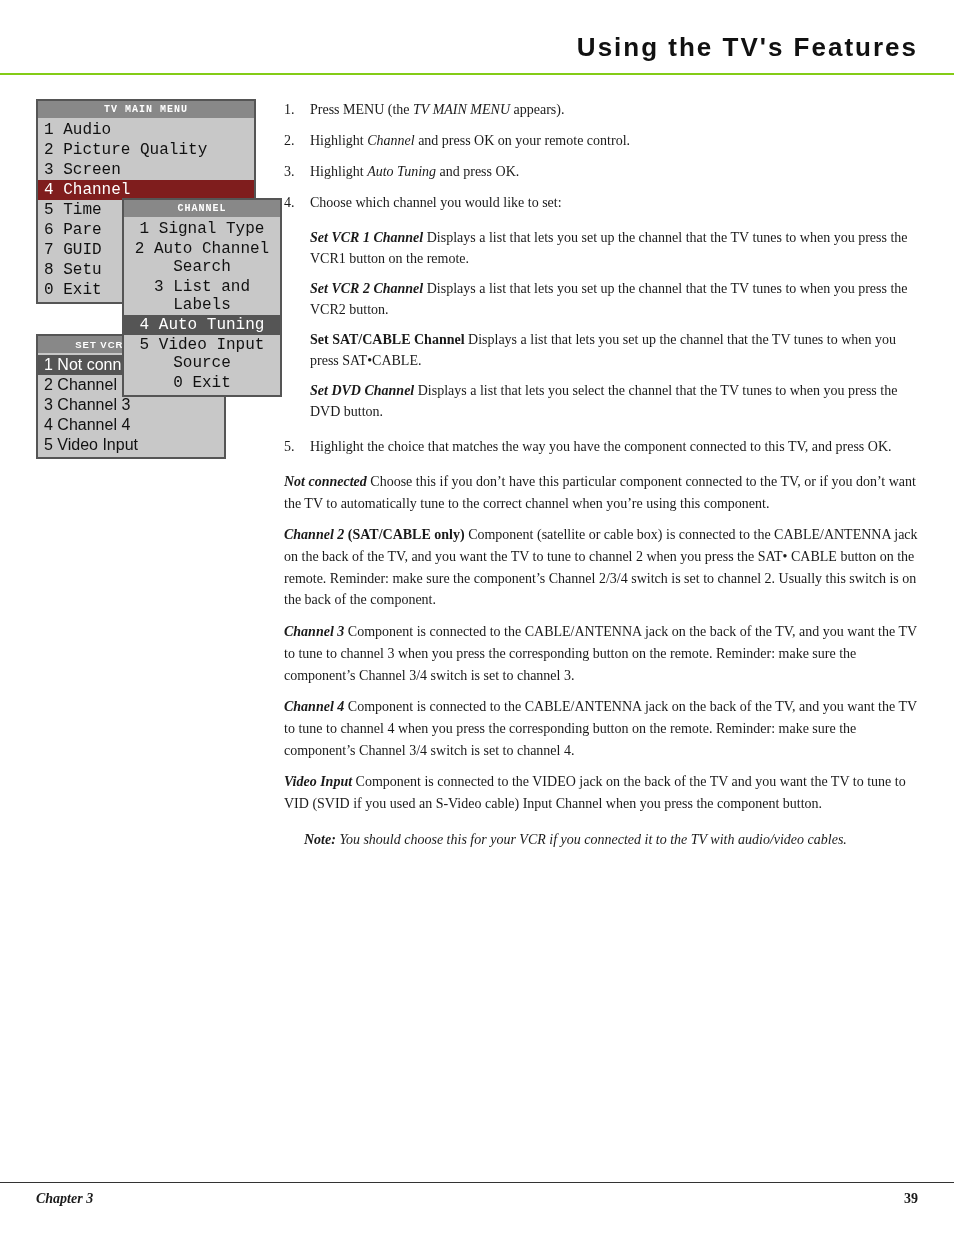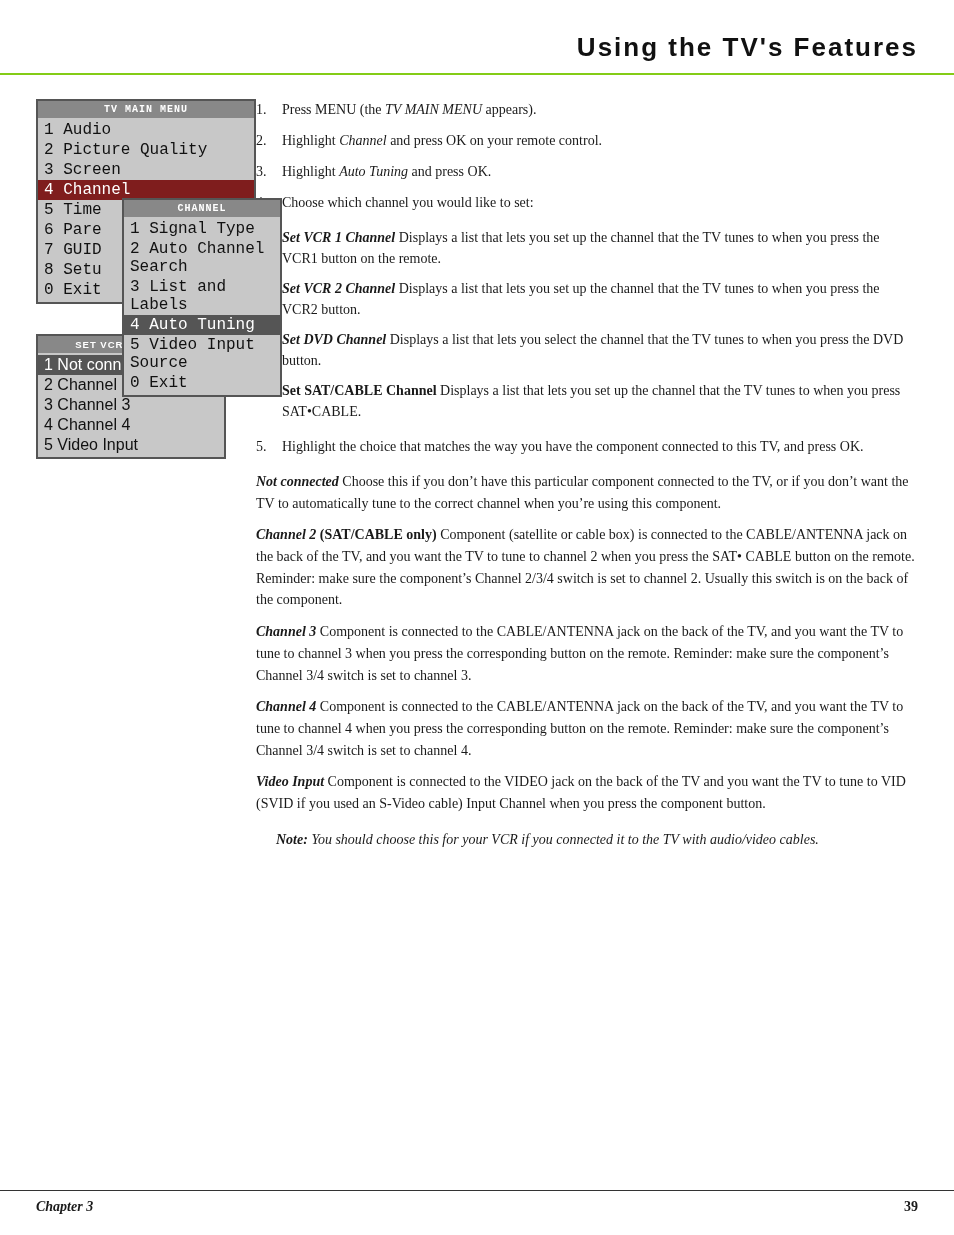--- a/index.html
+++ b/index.html
@@ -25,20 +25,21 @@
       font-size: 26px;
       font-weight: 900;
       letter-spacing: 2px;
       color: #111;
     }
 
     
     .main-content {
       display: flex;
       padding: 0 36px;
+      gap: 28px;
     }
 
     
     .left-column {
       width: 220px;
       flex-shrink: 0;
     }
 
     
     .tv-menu-container {
@@ -88,20 +89,21 @@
     }
 
     .channel-submenu .menu-title {
       background: #888;
       color: #fff;
       font-size: 10px;
     }
 
     .channel-submenu .menu-item {
       padding: 1px 6px;
+      text-align: center;
     }
 
     .channel-submenu .menu-item.highlighted {
       background: #555;
       color: #fff;
     }
 
     
     .vcr-menu-container {
       margin-top: 30px;
@@ -184,21 +186,21 @@
 
     .note-block {
       margin-top: 14px;
       margin-left: 20px;
       line-height: 1.55;
     }
 
     
     .page-footer {
       position: absolute;
-      bottom: 20px;
+      bottom: 28px;
       left: 0;
       right: 0;
       display: flex;
       justify-content: space-between;
       padding: 0 36px;
       border-top: 1px solid #333;
       padding-top: 8px;
     }
 
     .footer-chapter {
@@ -307,26 +309,26 @@
     <div class="channel-options">
       <div class="channel-option">
         <span class="bold-term">Set VCR 1 Channel</span>
         <span>  <span>Displays a list that lets you set up the channel that the TV tunes to when you press the VCR1 button on the remote.</span></span>
       </div>
       <div class="channel-option">
         <span class="bold-term">Set VCR 2 Channel</span>
         <span>  <span>Displays a list that lets you set up the channel that the TV tunes to when you press the VCR2 button.</span></span>
       </div>
       <div class="channel-option">
+        <span class="bold-term-noitalic">Set SAT/CABLE Channel</span>
+        <span>  <span>Displays a list that lets you set up the channel that the TV tunes to when you press SAT•CABLE.</span></span>
+      </div>
+      <div class="channel-option">
         <span class="bold-term">Set DVD Channel</span>
         <span>  <span>Displays a list that lets you select the channel that the TV tunes to when you press the DVD button.</span></span>
-      </div>
-      <div class="channel-option">
-        <span class="bold-term-noitalic">Set SAT/CABLE Channel</span>
-        <span>  <span>Displays a list that lets you set up the channel that the TV tunes to when you press SAT•CABLE.</span></span>
       </div>
     </div>
 
     <ol class="instructions-list" start="5" style="margin-bottom:14px;">
       <li>
         <span class="num">5.</span>
         <span class="item-text">Highlight the choice that matches the way you have the component connected to this TV, and press OK.</span>
       </li>
     </ol>
 

